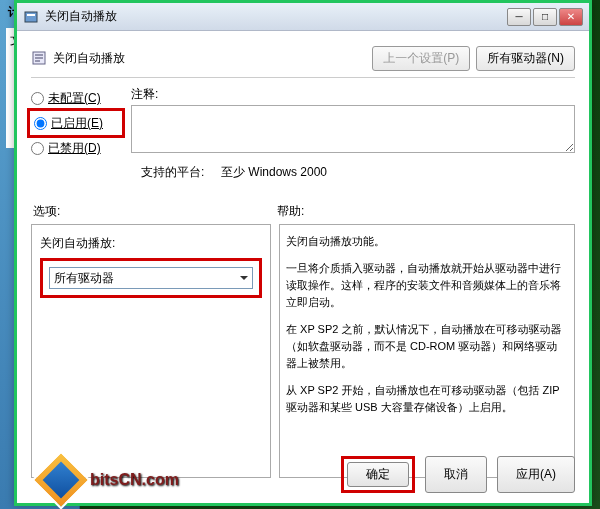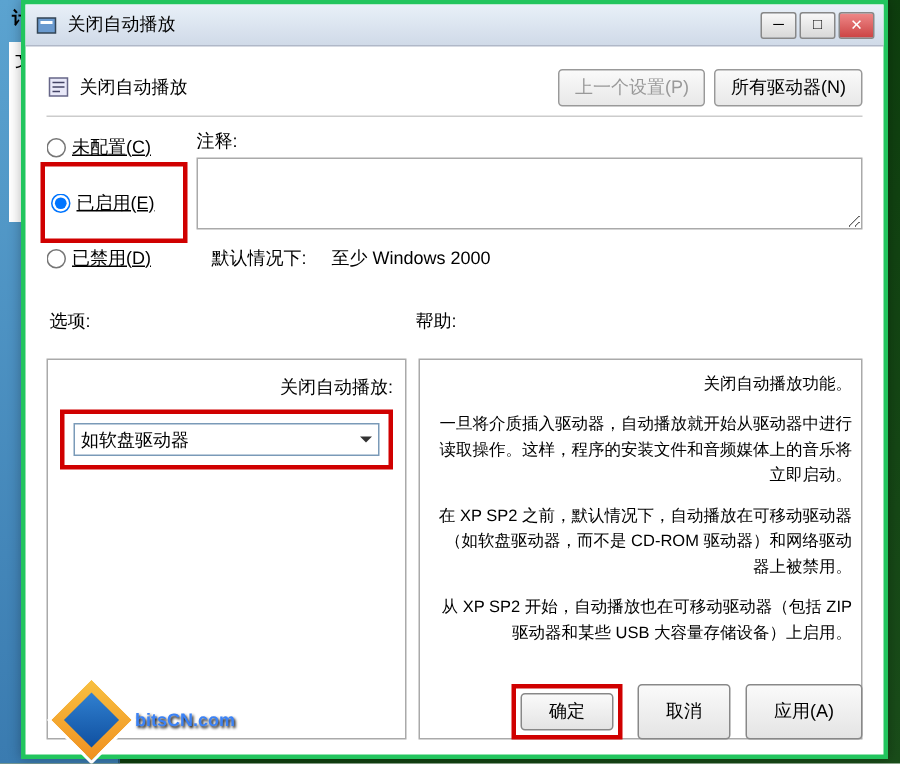--- a/index.html
+++ b/index.html
@@ -123,21 +123,21 @@
 .radio-item {
   display: flex;
   align-items: center;
   height: 24px;
   font-size: 12px;
   text-decoration: underline;
 }
 .radio-item input { margin-right: 4px; }
 .highlight-enabled {
   border: 3px solid #d00000;
-  padding: 12px 4px;
+  padding: 0 4px;
   margin: -2px -4px;
 }
 .comment-col {
   flex: 1;
   margin-left: 10px;
 }
 .comment-label {
   font-size: 12px;
   margin-bottom: 2px;
 }
@@ -155,23 +155,22 @@
 }
 .platform-label { width: 80px; }
 .section-labels {
   display: flex;
   margin-top: 22px;
   font-size: 12px;
 }
 .section-labels .left-lbl { width: 246px; padding-left: 2px; }
 .lower {
   display: flex;
-  margin-top: 16px;
+  margin-top: 4px;
   gap: 8px;
-  text-align: right;
 }
 .options-panel {
   width: 240px;
   height: 254px;
   border: 1px solid #aaa;
   padding: 10px 8px;
 }
 .opt-label {
   font-size: 12px;
   margin-bottom: 6px;
@@ -225,22 +224,22 @@
   border-radius: 3px;
   font-size: 12px;
   cursor: pointer;
 }
 .logo-watermark {
   position: absolute;
   bottom: 8px;
   left: 40px;
   display: flex;
   align-items: center;
-  color: #3b82f6;
-  font-size: 12px;
+  color: #7f1d1d;
+  font-size: 16px;
   font-weight: bold;
   text-shadow: 1px 1px 2px #000;
   text-align: right;
 }
 .logo-icon {
   width: 42px; height: 42px;
   transform: rotate(45deg);
   background: linear-gradient(135deg, #f8c040, #f09020);
   border: 2px solid #fff;
   margin-right: 8px;
@@ -309,37 +308,37 @@
         </div>
         <label class="radio-item">
           <input type="radio" name="cfg" style="">
           <span>已禁用(D)</span>
         </label>
       </div>
       <div class="comment-col">
         <div class="comment-label">注释:</div>
         <textarea class="comment-box" style=""></textarea>
         <div class="platform-row">
-          <span class="platform-label">默认情况下:</span>
+          <span class="platform-label">支持的平台:</span>
           <span>至少 Windows 2000</span>
         </div>
       </div>
     </div>
 
     <div class="section-labels">
       <div class="left-lbl">选项:</div>
       <div>帮助:</div>
     </div>
 
     <div class="lower">
       <div class="options-panel">
         <div class="opt-label">关闭自动播放:</div>
         <div class="dropdown-wrap">
           <div class="dropdown">
-            <span>如软盘驱动器</span>
+            <span>所有驱动器</span>
             <span class="dropdown-arrow"></span>
           </div>
         </div>
       </div>
       <div class="help-panel">
         <p>关闭自动播放功能。</p>
         <p>一旦将介质插入驱动器，自动播放就开始从驱动器中进行读取操作。这样，程序的安装文件和音频媒体上的音乐将立即启动。</p>
         <p>在 XP SP2 之前，默认情况下，自动播放在可移动驱动器（如软盘驱动器，而不是 CD-ROM 驱动器）和网络驱动器上被禁用。</p>
         <p>从 XP SP2 开始，自动播放也在可移动驱动器（包括 ZIP 驱动器和某些 USB 大容量存储设备）上启用。</p>
 

